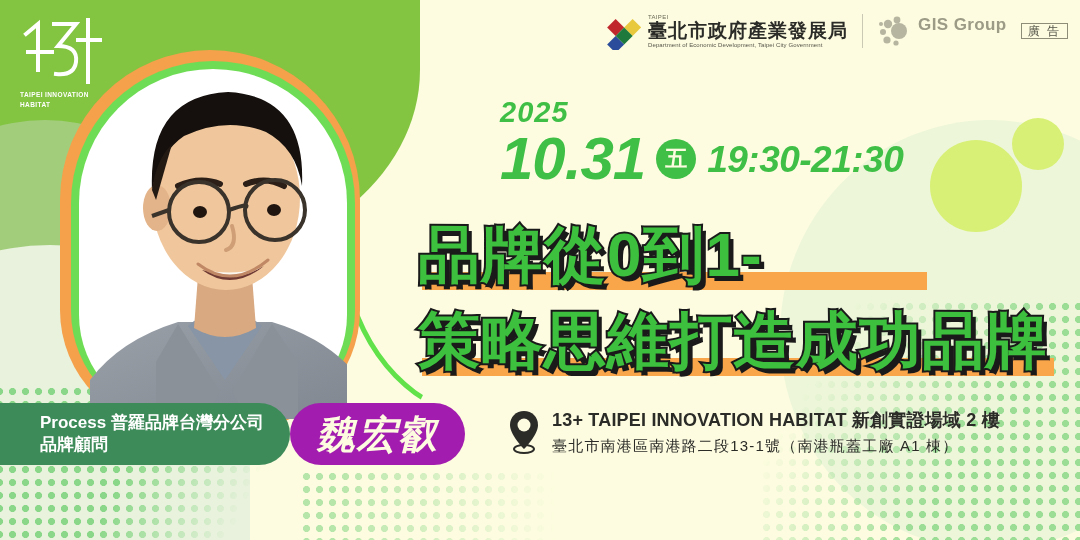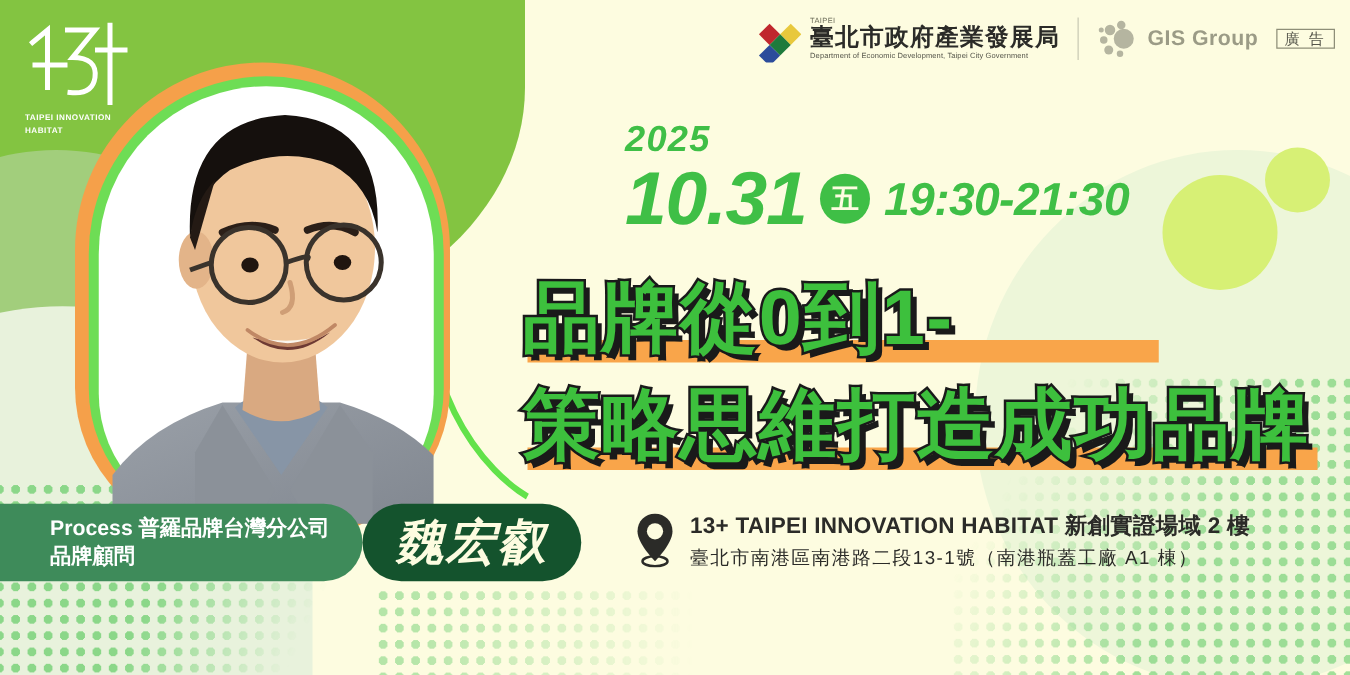--- a/index.html
+++ b/index.html
@@ -136,21 +136,21 @@
   .logo-taipei { display:flex; align-items:center; gap:7px; }
   .diamond-mark { width:38px; height:38px; position:relative; }
   .tp-text { display:flex; flex-direction:column; line-height:1; }
   .tp-kicker { font-size:6px; color:#6b6b58; letter-spacing:.3px; margin-bottom:1px;}
   .tp-cn {
     font-size:19px; font-weight:bold; color:#2b2b28;
     letter-spacing:1px; white-space:nowrap;
   }
   .tp-en { font-size:6px; color:#55554a; margin-top:2px; letter-spacing:.1px; white-space:nowrap;}
   .divider-v { width:1px; height:34px; background:#c9c9b4; }
-  .logo-gis { display:flex; align-items:center; gap:7px; }
+  .logo-gis { display:flex; align-items:flex-start; gap:7px; }
   .gis-text { font-size:17px; font-weight:bold; color:#9b9b86; letter-spacing:.4px; }
   .ad-box {
     border:1px solid #8e8e78; color:#55554a;
     font-size:12px; padding:1px 6px; letter-spacing:2px;
     line-height:1;
   }
 
   
   .date-block { position:absolute; left:500px; top:98px; }
   .year {
@@ -203,21 +203,21 @@
     margin-left:-100px;
     display:flex; flex-direction:column; justify-content:center;
     min-height:62px;
   }
   .role-line {
     color:#FFFFFF; font-size:17px; font-weight:bold; line-height:1.3;
     white-space:nowrap;
   }
   .name-blob {
     position:relative; z-index:3;
-    background:#14532d;
+    background:#a21caf;
     border-radius:46px;
     padding:0 26px;
     display:flex; align-items:center;
     min-height:62px;
   }
   .name-text {
     color:#FDFCE0; font-size:39px; font-weight:bold; font-style:italic;
     letter-spacing:2px; line-height:1; white-space:nowrap;
   }
 

